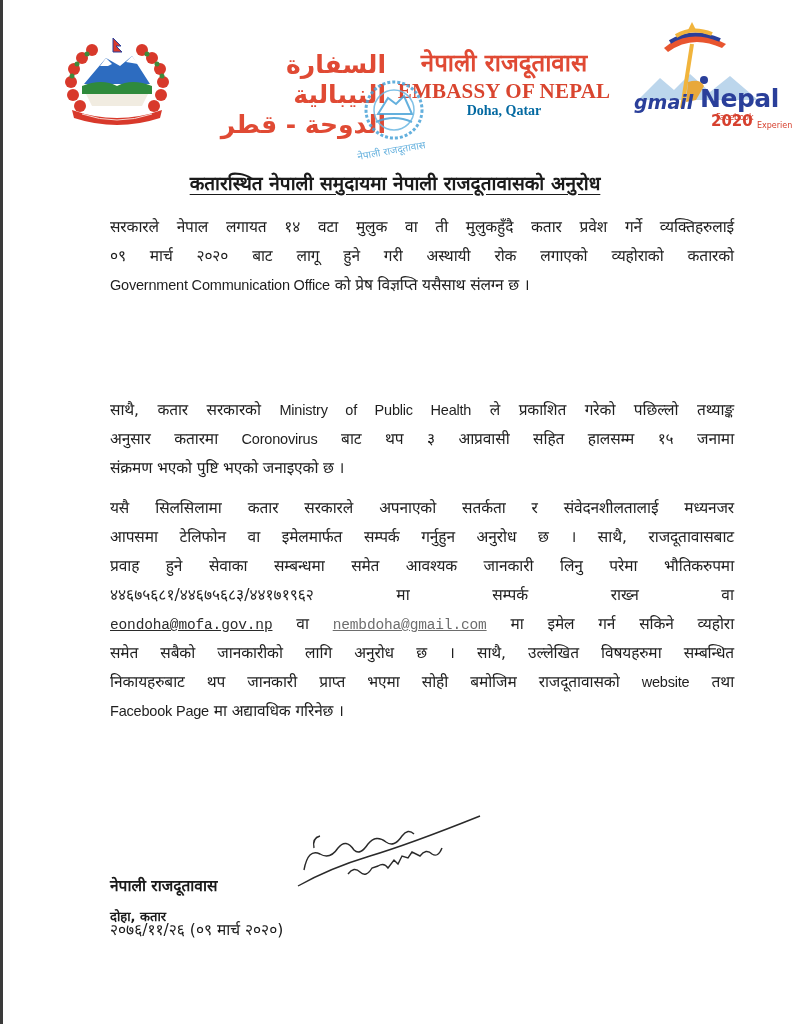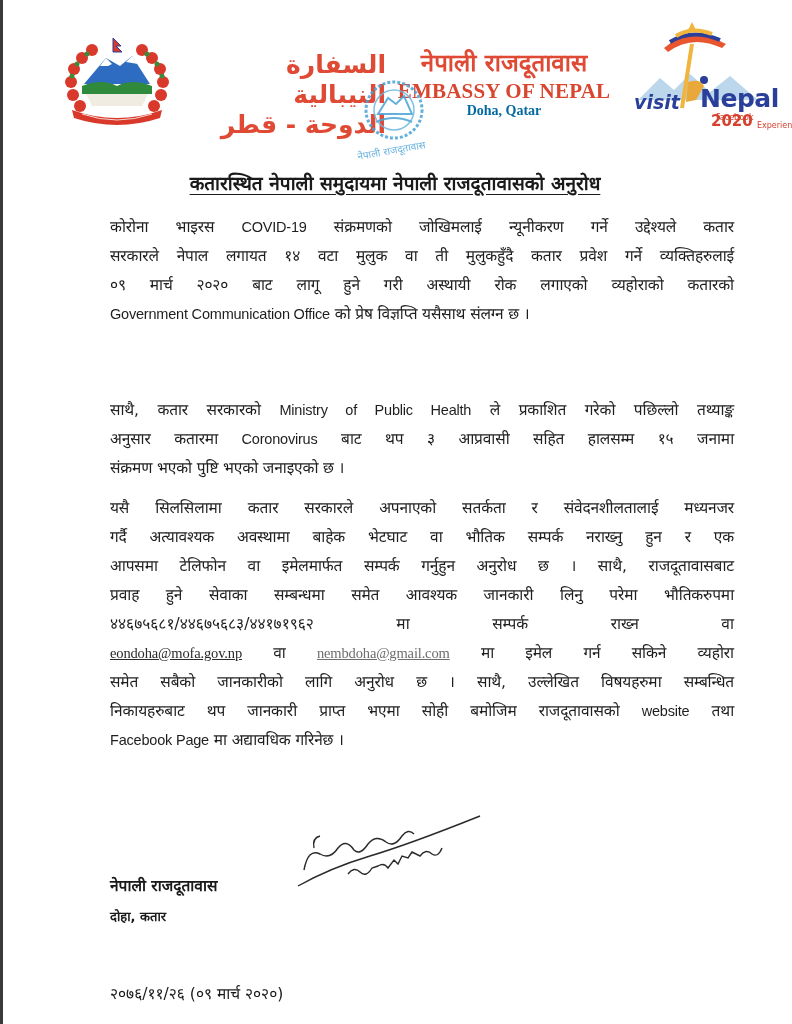--- a/index.html
+++ b/index.html
@@ -176,21 +176,21 @@
       height: 29px;
       line-height: 29px;
       font-family: "DejaVu Sans", sans-serif;
       font-size: 15.5px;
       color: #1e1e1e;
       gap: 40px;
     }
     .email-link {
       color: #2a2a2a;
       text-decoration: underline;
-      font-family: Liberation Serif, serif;
+      font-family: Liberation Mono, monospace;
       font-size: 14.5px;
     }
     .email-link.faint { color: #6d6d6d; }
 
     
     .sig-org {
       position: absolute;
       left: 110px; top: 872px;
       font-family: "DejaVu Sans", sans-serif;
       font-size: 15.5px;
@@ -200,21 +200,21 @@
     .sig-city {
       position: absolute;
       left: 110px; top: 902px;
       font-family: "DejaVu Sans", sans-serif;
       font-size: 13px;
       font-weight: bold;
       line-height: 29px;
     }
     .sig-date {
       position: absolute;
-      left: 110px; top: 980px;
+      left: 110px; top: 916px;
       font-family: "DejaVu Sans", sans-serif;
       font-size: 15.5px;
       line-height: 29px;
     }
     .signature {
       position: absolute;
       left: 290px; top: 808px;
       width: 200px; height: 90px;
     }
   </style>
@@ -285,44 +285,42 @@
 
   <path d="M34 28 Q60 4 96 24 L92 28 Q62 14 38 32 Z" fill="#e8552f"></path>
   <path d="M40 22 Q62 8 90 20" stroke="#2a3f9a" stroke-width="4" fill="none"></path>
   <path d="M46 16 Q62 6 82 14" stroke="#f1b43c" stroke-width="4" fill="none"></path>
   <polygon points="62,2 66,10 58,10" fill="#f1b43c"></polygon>
 
   <line x1="62" y1="24" x2="52" y2="88" stroke="#f1b43c" stroke-width="4"></line>
   <circle cx="74" cy="60" r="4" fill="#2a3f9a"></circle>
   <path d="M58 62 Q70 58 74 66 L66 80 L56 82 Z" fill="#e8a83a"></path>
 </svg>
-<div class="visit-word">visit</div>
+<div class="visit-word">gmail</div>
 <div class="nepal-word">Nepal</div>
 <div class="year-word">2020</div>
 <div class="tagline-1">Facebook</div>
 <div class="tagline-2">Experiences</div>
 
 <div class="doc-title">कतारस्थित नेपाली समुदायमा नेपाली राजदूतावासको अनुरोध</div>
 
 <div class="para para1">
-  <span class="line"><span>कोरोना भाइरस </span><span class="latin">COVID-19</span><span> संक्रमणको जोखिमलाई न्यूनीकरण गर्ने उद्देश्यले कतार</span></span>
   <span class="line"><span>सरकारले नेपाल लगायत १४ वटा मुलुक वा ती मुलुकहुँदै कतार प्रवेश गर्ने व्यक्तिहरुलाई</span></span>
   <span class="line"><span>०९ मार्च २०२० बाट लागू हुने गरी अस्थायी रोक लगाएको व्यहोराको कतारको</span></span>
   <span class="line last"><span class="latin">Government Communication Office</span><span> को प्रेष विज्ञप्ति यसैसाथ संलग्न छ ।</span></span>
 </div>
 
 <div class="para para2">
   <span class="line"><span>साथै, कतार सरकारको </span><span class="latin">Ministry of Public Health</span><span> ले प्रकाशित गरेको पछिल्लो तथ्याङ्क</span></span>
   <span class="line"><span>अनुसार कतारमा </span><span class="latin">Coronovirus</span><span> बाट थप ३ आप्रवासी सहित हालसम्म १५ जनामा</span></span>
   <span class="line last"><span>संक्रमण भएको पुष्टि भएको जनाइएको छ ।</span></span>
 </div>
 
 <div class="para para3">
   <span class="line"><span>यसै सिलसिलामा कतार सरकारले अपनाएको सतर्कता र संवेदनशीलतालाई मध्यनजर</span></span>
-  <span class="line"><span>गर्दै अत्यावश्यक अवस्थामा बाहेक भेटघाट वा भौतिक सम्पर्क नराख्नु हुन र एक</span></span>
   <span class="line"><span>आपसमा टेलिफोन वा इमेलमार्फत सम्पर्क गर्नुहुन अनुरोध छ । साथै, राजदूतावासबाट</span></span>
   <span class="line"><span>प्रवाह हुने सेवाका सम्बन्धमा समेत आवश्यक जानकारी लिनु परेमा भौतिकरुपमा</span></span>
 
   <div class="line-flex">
     <span>४४६७५६८१/४४६७५६८३/४४१७१९६२</span>
     <span>मा</span>
     <span>सम्पर्क</span>
     <span>राख्न</span>
     <span>वा</span>
   </div>

